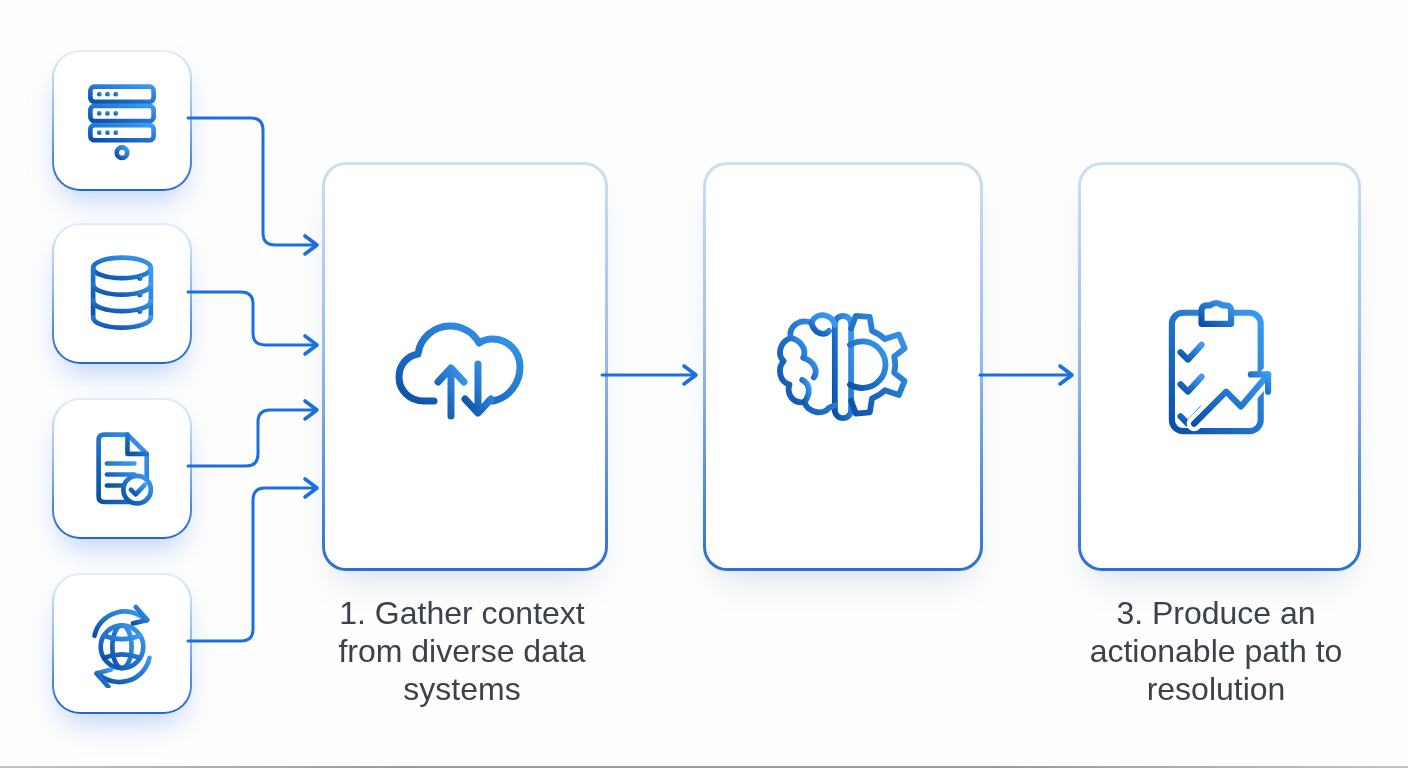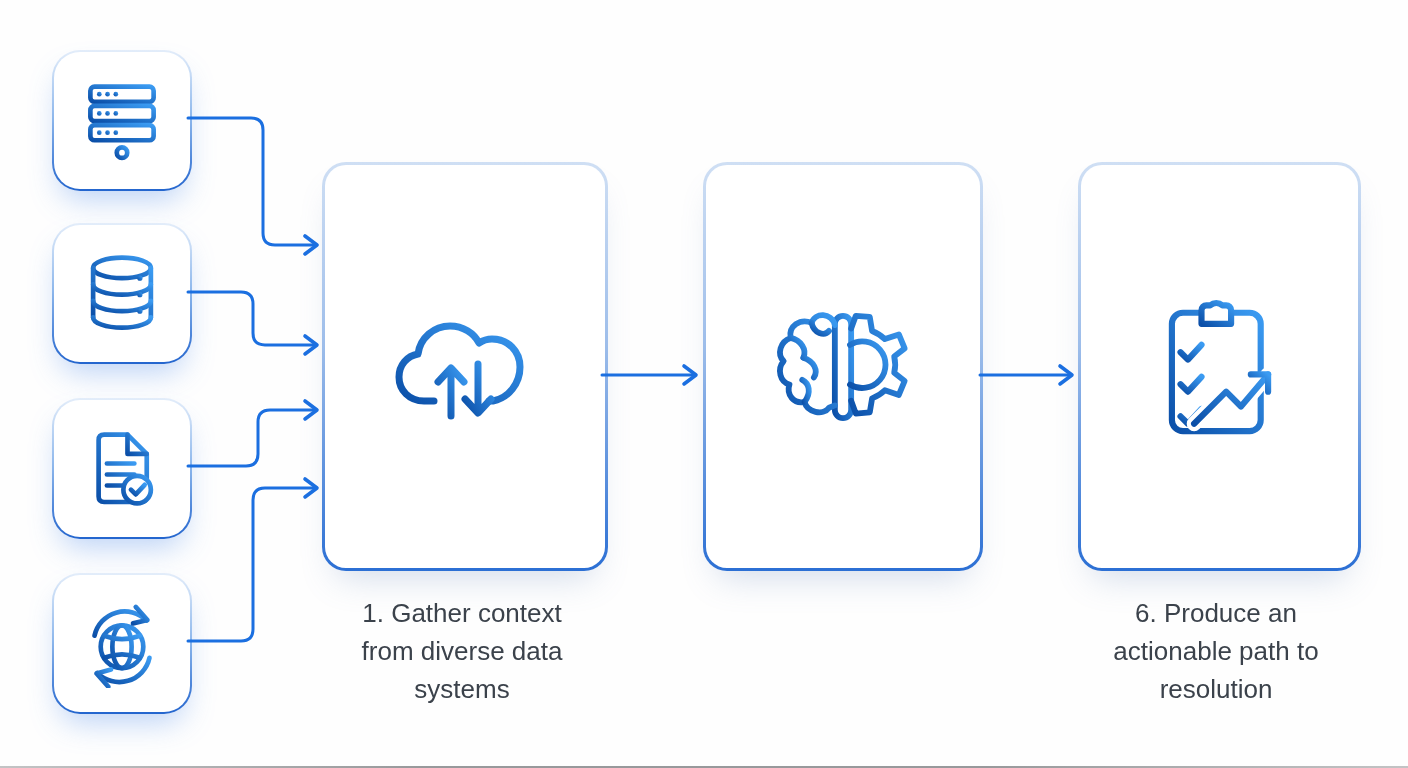--- a/index.html
+++ b/index.html
@@ -21,21 +21,21 @@
   .card{
     position:absolute;top:162px;height:403px;
     border:3px solid transparent;border-radius:24px;
     background:linear-gradient(#fff,#fff) padding-box,
                linear-gradient(to bottom,#cfdff4 0%,#9dbdea 45%,#2b6fd4 100%) border-box;
     box-shadow:0 20px 34px -14px rgba(110,140,190,.30);
     display:flex;align-items:center;justify-content:center;
   }
   .caption{
     position:absolute;top:594px;text-align:center;
-    font-size:26px;line-height:38px;color:#3b424b;
+    font-size:32px;line-height:38px;color:#3b424b;
   }
   .connectors{position:absolute;left:0;top:0;width:1408px;height:768px;pointer-events:none;}
   .edge-bottom{
     position:absolute;left:0;bottom:0;width:100%;height:2px;
     background:linear-gradient(to right,rgba(58,60,64,.30),rgba(58,60,64,.52) 30%,rgba(58,60,64,.52) 70%,rgba(58,60,64,.30));
   }
   .stroke{fill:none;stroke-linecap:round;stroke-linejoin:round;}
 </style>
 </head>
 <body>
@@ -190,21 +190,21 @@
       </g>
       <path class="stroke" d="M34,106 L60,80 L72,92 L94,66" stroke="#fff" stroke-width="12"></path>
       <g class="stroke" stroke="url(#g7)" stroke-width="5">
         <path d="M34,106 L60,80 L72,92 L94,66"></path>
         <path d="M80,66 H94 V80"></path>
       </g>
     </svg>
   </div>
 
   <div class="caption" style="left:337px;width:250px">1. Gather context from diverse data systems</div>
-  <div class="caption" style="left:1086px;width:260px">6. Produce an actionable path to resolution</div>
+  <div class="caption" style="left:1086px;width:260px">3. Produce an actionable path to resolution</div>
 
   <svg class="connectors" viewBox="0 0 1408 768">
     <g class="stroke" stroke="#1b6fe0" stroke-width="3">
       <path d="M188,118 H251 Q263,118 263,130 V233 Q263,245 275,245 H314"></path>
       <path d="M188,292 H241 Q253,292 253,304 V333 Q253,345 265,345 H314"></path>
       <path d="M188,466 H246 Q258,466 258,454 V422 Q258,410 270,410 H314"></path>
       <path d="M188,641 H241 Q253,641 253,629 V500 Q253,488 265,488 H314"></path>
       <path d="M602,375 H694"></path>
       <path d="M980,375 H1070"></path>
     </g>

